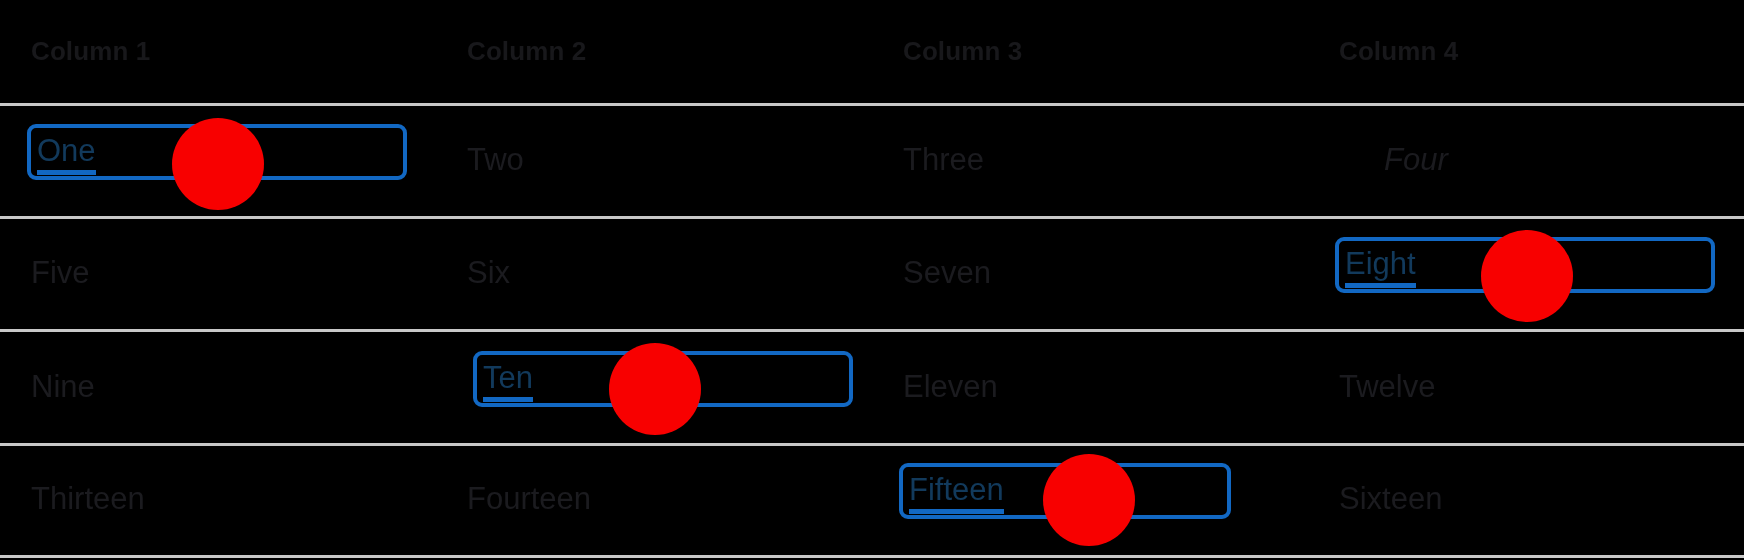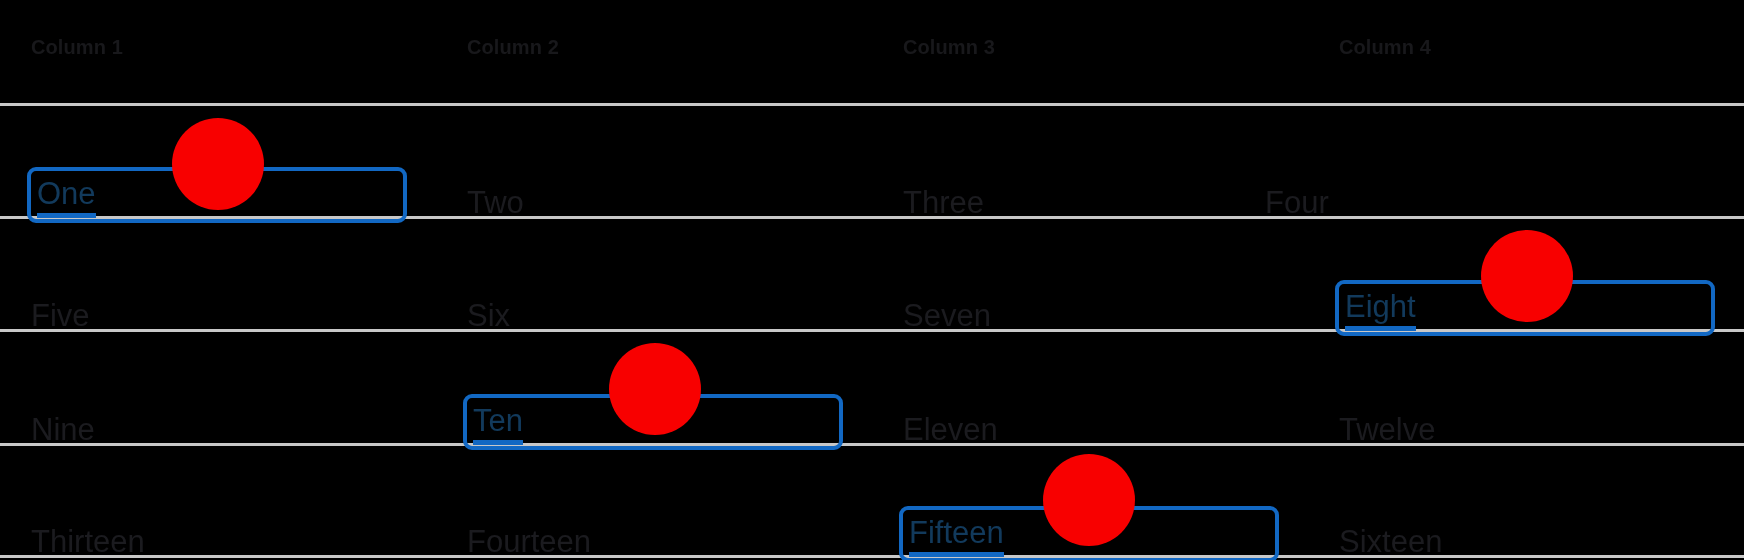--- a/index.html
+++ b/index.html
@@ -33,40 +33,39 @@
     left: 0;
     top: 0;
     width: 1744px;
     height: 106px;
     border-bottom: 3px solid #c8c8c8;
     box-sizing: border-box;
   }
   .col-head {
     position: absolute;
     top: 36px;
-    font-size: 20px;
+    font-size: 26px;
     font-weight: bold;
     color: #18181b;
     letter-spacing: 0.1px;
     white-space: nowrap;
   }
 
   .data-row {
     position: absolute;
     left: 0;
     width: 1744px;
     border-bottom: 3px solid #c8c8c8;
     box-sizing: border-box;
   }
   .cell {
     position: absolute;
     font-size: 31px;
     color: #1b1b1f;
     white-space: nowrap;
-    margin-top: 43px;
   }
   .cell.text {
     top: 36px;
   }
 
   
   .cell.input-cell {
     top: 18px;
     left: 0;
     width: 380px;
@@ -109,45 +108,45 @@
       <div class="col-head" style="left: 903px; text-align: center;">Column 3</div>
       <div class="col-head" style="left: 1339px;">Column 4</div>
     </div>
 
     <div class="data-row" data-row="0" style="top: 106px; height: 113px;">
       <div class="cell input-cell" style="left: 27px; width: 380px;">
         <span class="value">One</span>
       </div>
       <div class="cell text" style="left: 467px;">Two</div>
       <div class="cell text" style="left: 903px;">Three</div>
-      <div class="cell text" style="left: 1265px;">Four</div>
+      <div class="cell text" style="left: 1384px; font-style: italic;">Four</div>
     </div>
 
     <div class="data-row" data-row="1" style="top: 219px; height: 113px;">
       <div class="cell text" style="left: 31px;">Five</div>
       <div class="cell text" style="left: 467px;">Six</div>
       <div class="cell text" style="left: 903px;">Seven</div>
       <div class="cell input-cell" style="left: 1335px; width: 380px;">
         <span class="value">Eight</span>
       </div>
     </div>
 
     <div class="data-row" data-row="2" style="top: 333px; height: 113px;">
       <div class="cell text" style="left: 31px;">Nine</div>
-      <div class="cell input-cell" style="left: 463px; width: 380px;">
+      <div class="cell input-cell" style="left: 473px; width: 380px;">
         <span class="value">Ten</span>
       </div>
       <div class="cell text" style="left: 903px;">Eleven</div>
       <div class="cell text" style="left: 1339px;">Twelve</div>
     </div>
 
     <div class="data-row" data-row="3" style="top: 445px; height: 113px;">
       <div class="cell text" style="left: 31px;">Thirteen</div>
       <div class="cell text" style="left: 467px;">Fourteen</div>
-      <div class="cell input-cell" style="left: 899px; width: 380px;">
+      <div class="cell input-cell" style="left: 899px; width: 332px;">
         <span class="value">Fifteen</span>
       </div>
       <div class="cell text" style="left: 1339px;">Sixteen</div>
     </div>
 
   </div>
 
   <div class="cursor-dot" style="left: 172px; top: 118px; width: 92px; height: 92px; background: rgb(248, 0, 0);"></div>
   <div class="cursor-dot" style="left: 1481px; top: 230px; width: 92px; height: 92px; background: rgb(248, 0, 0);"></div>
   <div class="cursor-dot" style="left: 609px; top: 343px; width: 92px; height: 92px; background: rgb(248, 0, 0);"></div>

